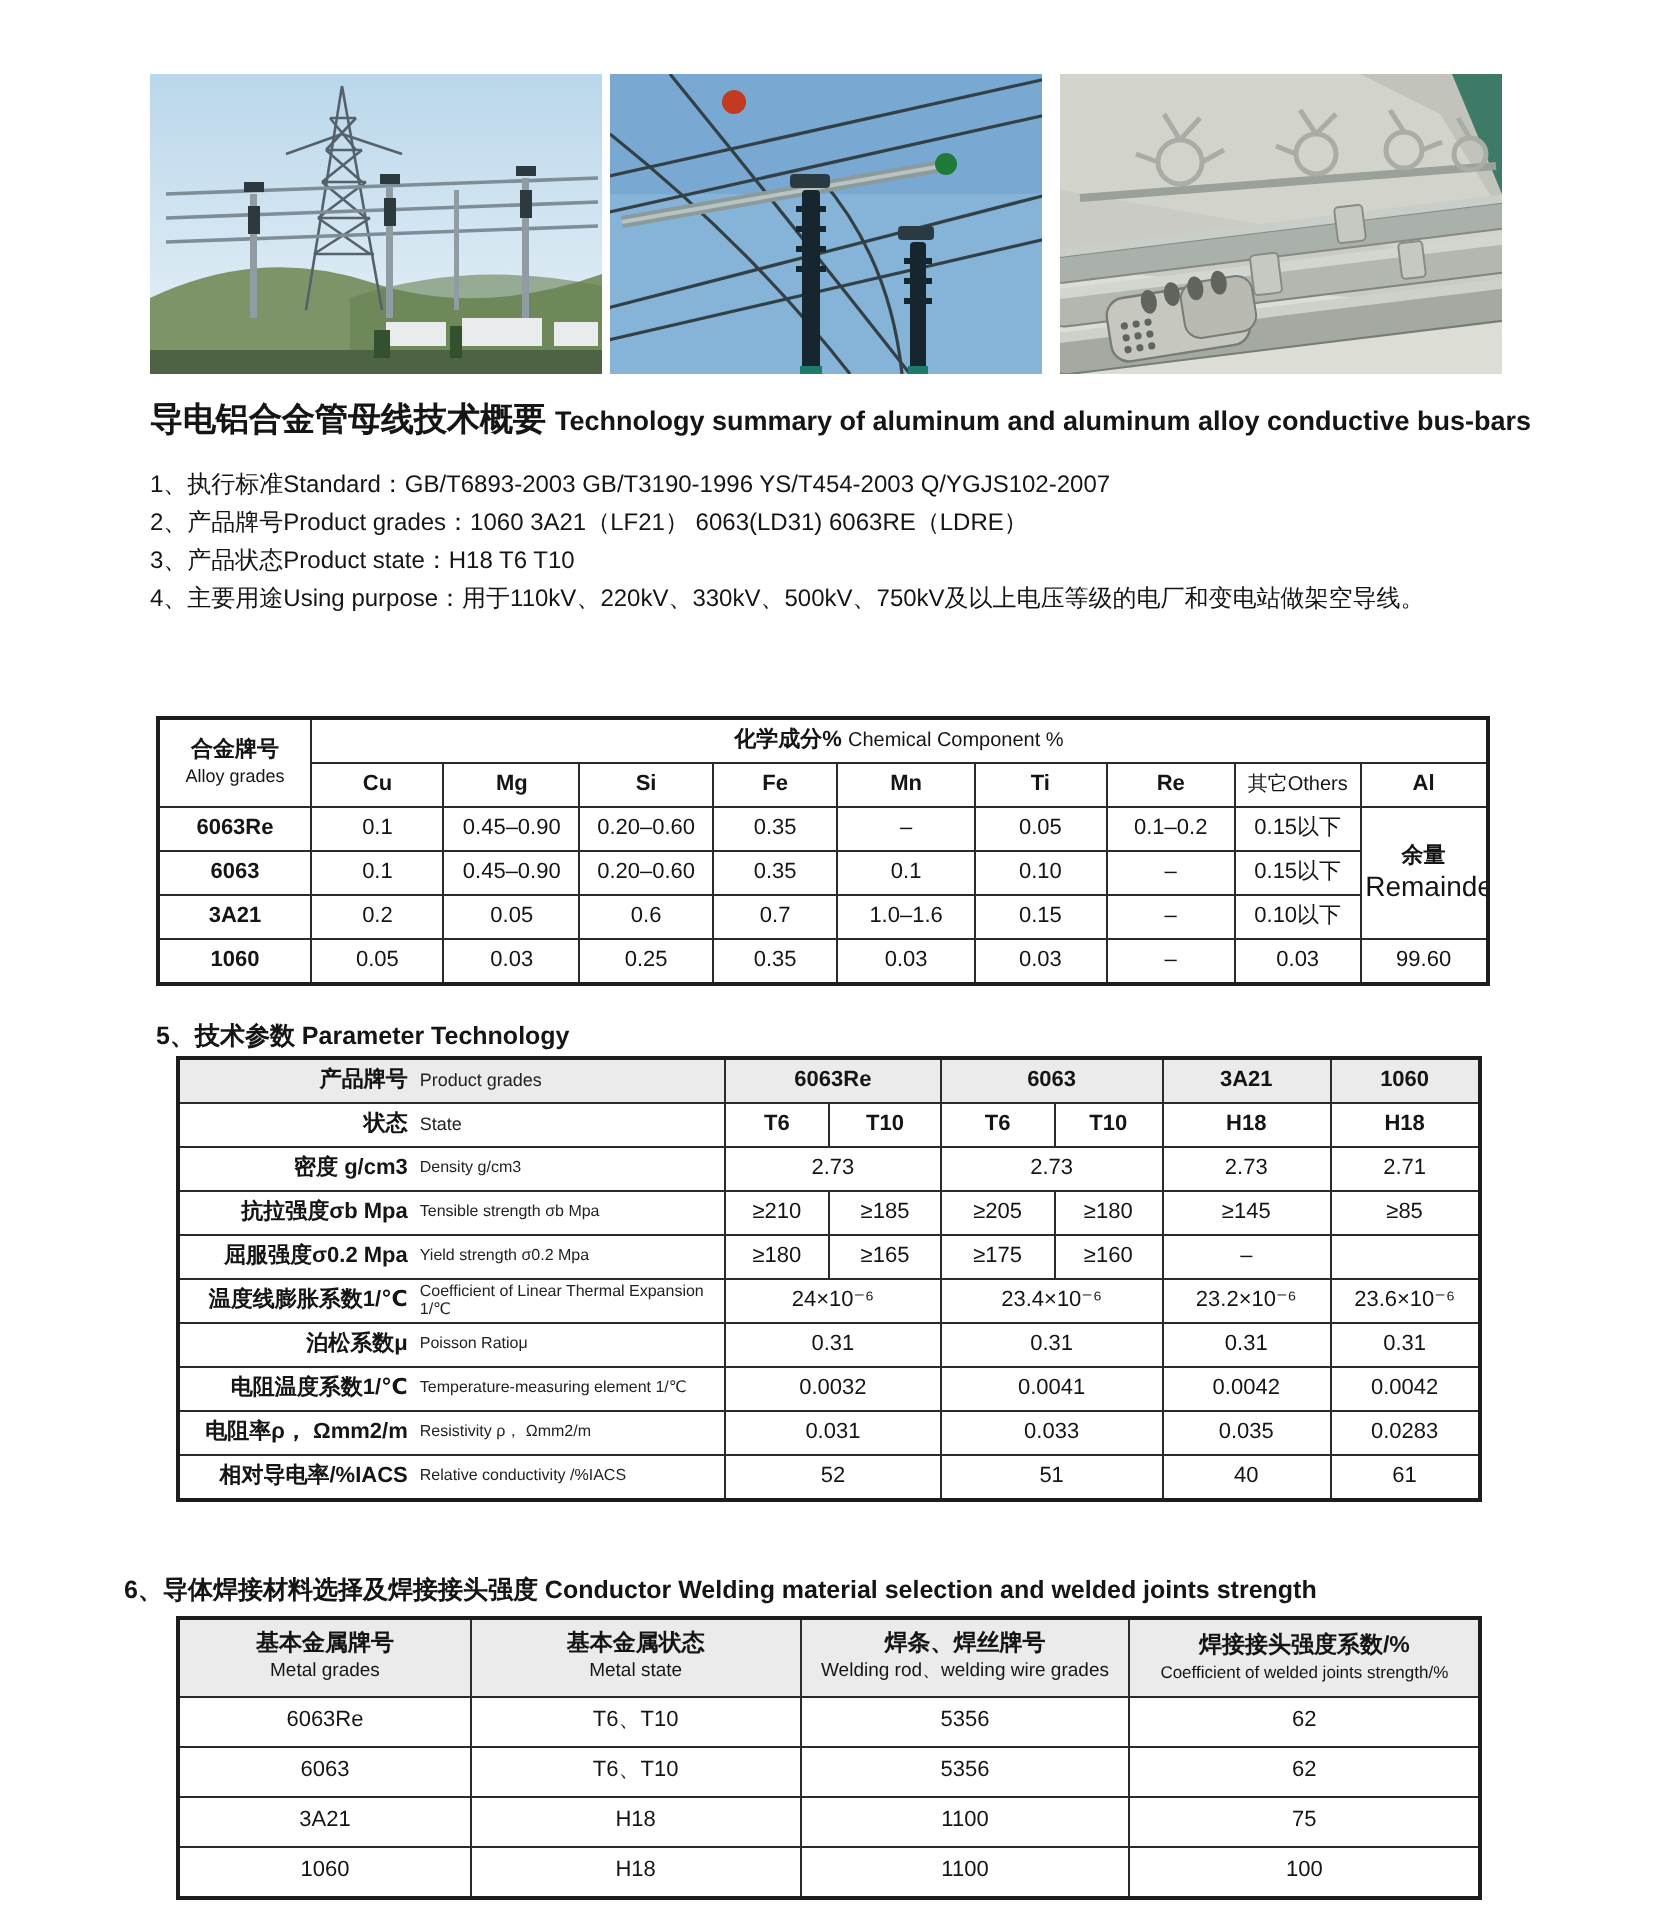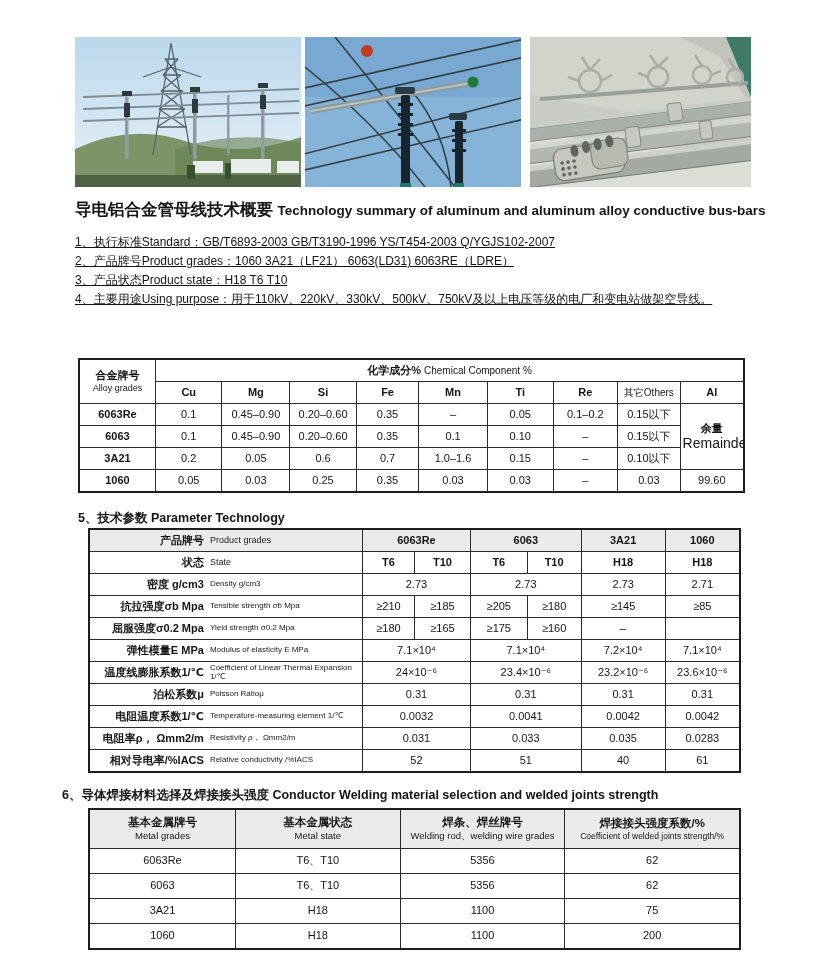--- a/index.html
+++ b/index.html
@@ -11,21 +11,21 @@
   .photo{height:150px;overflow:hidden;background:#cfe2ef;}
   .photo svg{display:block;}
   .ph1{width:226px;margin-right:4px;}
   .ph2{width:216px;margin-right:9px;}
   .ph3{width:221px;}
 
   
   .title{position:absolute;left:75px;top:199px;width:700px;white-space:nowrap;}
   .title .zh{font-size:16.5px;font-weight:700;}
   .title .en{font-size:13.5px;font-weight:700;}
-  .items{position:absolute;left:75px;top:233px;width:678px;font-size:12px;line-height:19px;text-decoration:underline;}
+  .items{position:absolute;left:75px;top:233px;width:678px;font-size:12px;line-height:19px;}
   .item{padding-left:24px;text-indent:-24px;}
   .note{position:absolute;left:75px;top:324px;width:680px;font-size:12px;line-height:20px;}
 
   
   table{border-collapse:collapse;table-layout:fixed;width:100%;}
   td{border:1px solid #2b2b2b;text-align:center;vertical-align:middle;
      padding:1px 2px;font-size:11px;line-height:1.2;overflow:hidden;}
   .tbl{border:2px solid #1d1d1d;}
   .b{font-weight:700;}
   .sm{font-size:9px;font-weight:400;}
@@ -403,32 +403,20 @@
         <td>≥180</td>
         <td>≥165</td>
         <td>≥175</td>
         <td>≥160</td>
         <td>–</td>
         <td></td>
       </tr>
       <tr>
         <td class="lblcell">
               <div class="lbl">
-          <span class="zh">弹性模量E MPa</span>
-          <span class="en">Modulus of elasticity E MPa</span>
-              </div>
-            </td>
-        <td colspan="2">7.1×10⁴</td>
-        <td colspan="2">7.1×10⁴</td>
-        <td>7.2×10⁴</td>
-        <td>7.1×10⁴</td>
-      </tr>
-      <tr>
-        <td class="lblcell">
-              <div class="lbl">
           <span class="zh">温度线膨胀系数1/℃</span>
           <span class="en">Coefficient of Linear Thermal Expansion 1/℃</span>
               </div>
             </td>
         <td colspan="2">24×10⁻⁶</td>
         <td colspan="2">23.4×10⁻⁶</td>
         <td>23.2×10⁻⁶</td>
         <td>23.6×10⁻⁶</td>
       </tr>
       <tr>
@@ -527,19 +515,19 @@
       <tr>
         <td>3A21</td>
         <td>H18</td>
         <td>1100</td>
         <td>75</td>
       </tr>
       <tr>
         <td>1060</td>
         <td>H18</td>
         <td>1100</td>
-        <td>200</td>
+        <td>100</td>
       </tr>
     </tbody>
       </table>
   </div>
 
 </div>
 
 </body></html>

